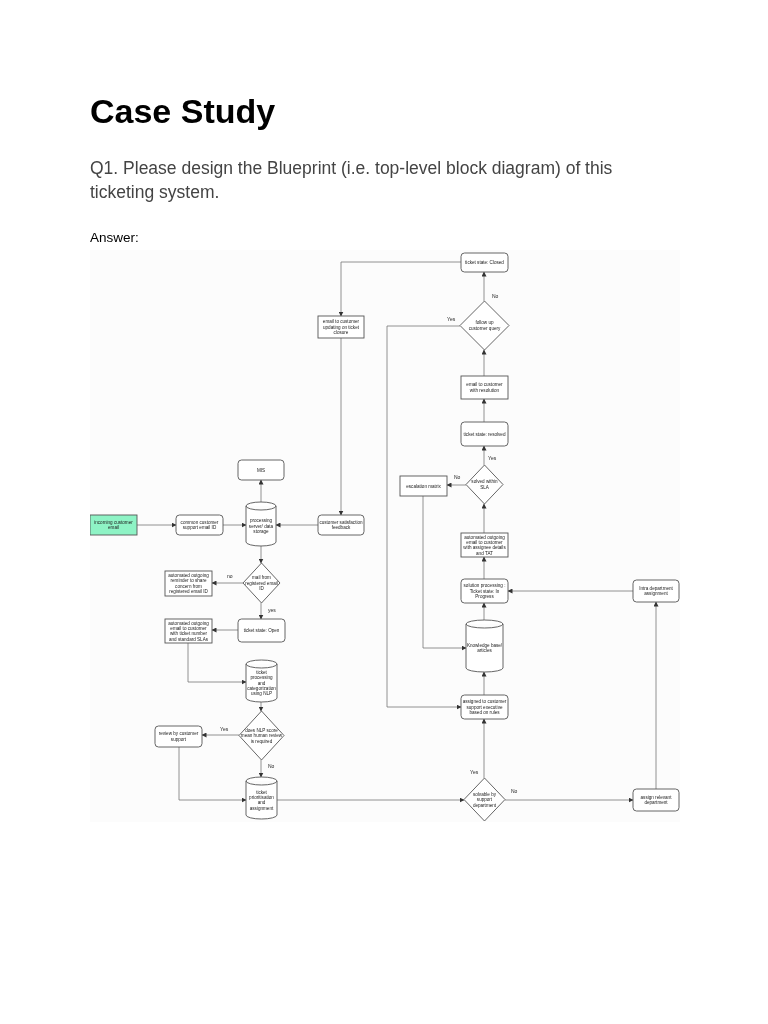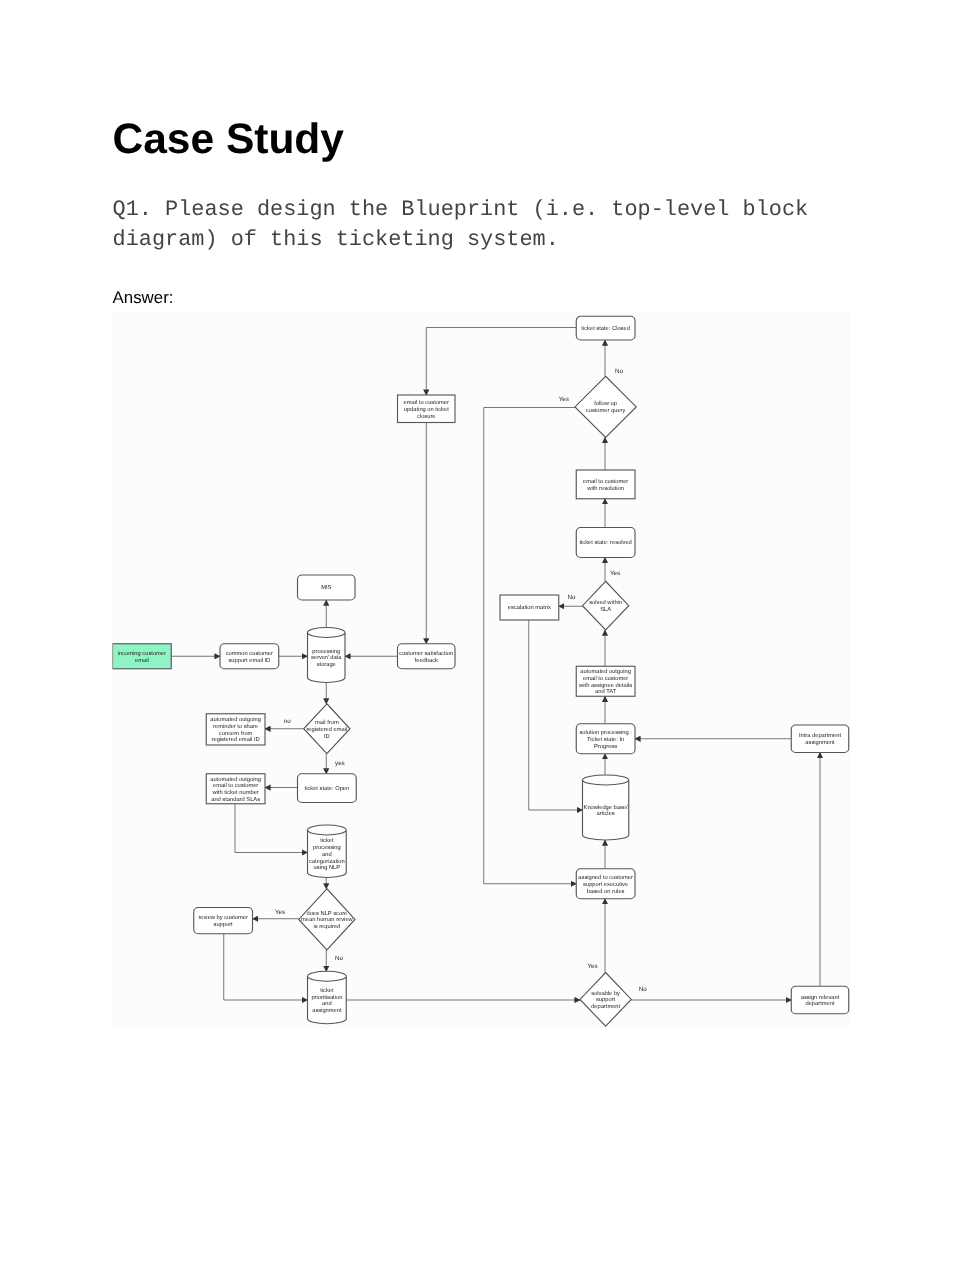--- a/index.html
+++ b/index.html
@@ -1,19 +1,19 @@
 <!DOCTYPE html>
 <html><head>
 <meta charset="utf-8">
 <style>
   html, body { margin: 0; padding: 0; background: #ffffff; }
   body { width: 768px; height: 1024px; position: relative; overflow: hidden;
          font-family: "Liberation Sans", sans-serif; color: #000; }
   .title { position: absolute; left: 90px; top: 92px; font-size: 34px; font-weight: bold; margin: 0; color: #000; }
-  .question { position: absolute; left: 90px; top: 156px; width: 560px; font-size: 17.5px; line-height: 24px; color: #444; margin: 0; font-family: Liberation Mono, monospace; }
+  .question { position: absolute; left: 90px; top: 156px; width: 560px; font-size: 17.5px; line-height: 24px; color: #444; margin: 0; }
   .answer { position: absolute; left: 90px; top: 230px; font-size: 13.5px; color: #000; margin: 0; }
   #diagram { position: absolute; left: 90px; top: 250px; width: 590px; height: 572px; background: #fcfcfc; }
   #diagram svg { width: 590px; height: 572px; display: block; }
   .node-shape { fill: #ffffff; stroke: #555; stroke-width: 0.9; }
   .node-shape.green { fill: #8ef3c5; stroke: #555; }
   .node-text { font-family: "Liberation Sans", sans-serif; font-size: 4.6px; fill: #222; text-anchor: middle; }
   .edge { fill: none; stroke: #777; stroke-width: 0.8; }
   .edge-label { font-family: "Liberation Sans", sans-serif; font-size: 5px; fill: #222; }
 </style>
 </head>

